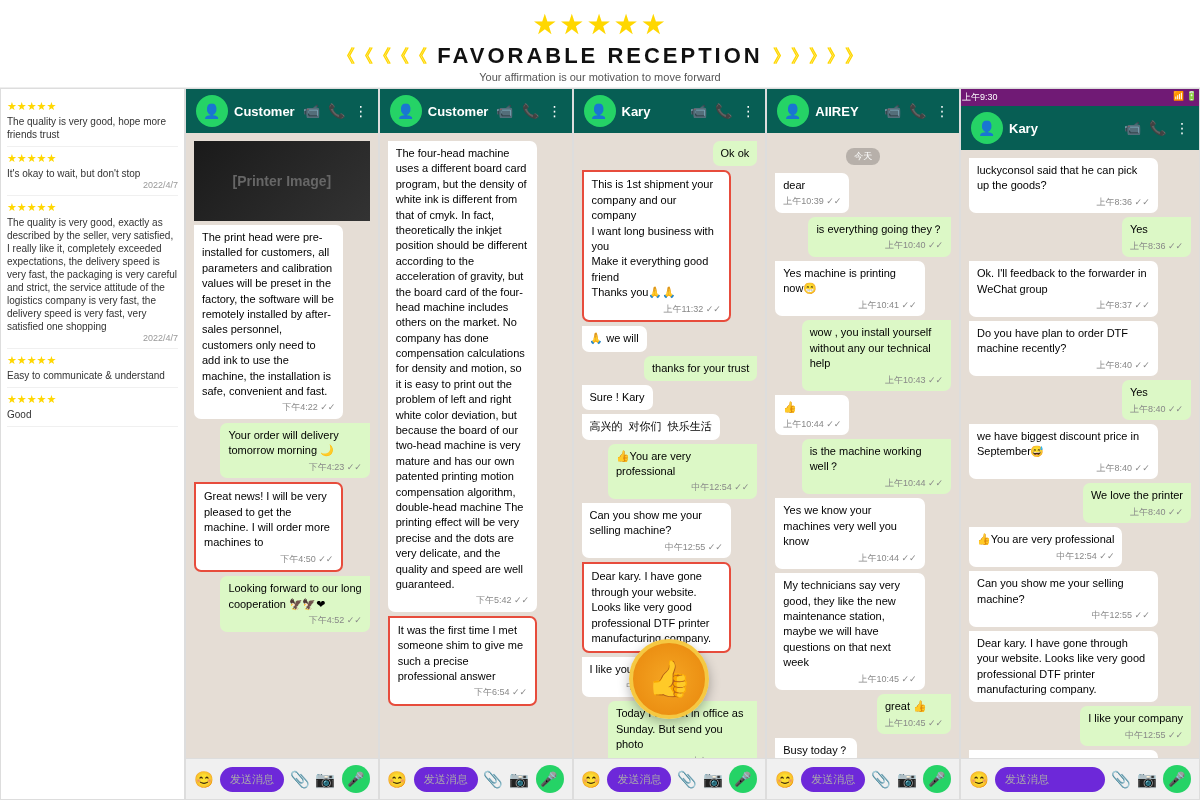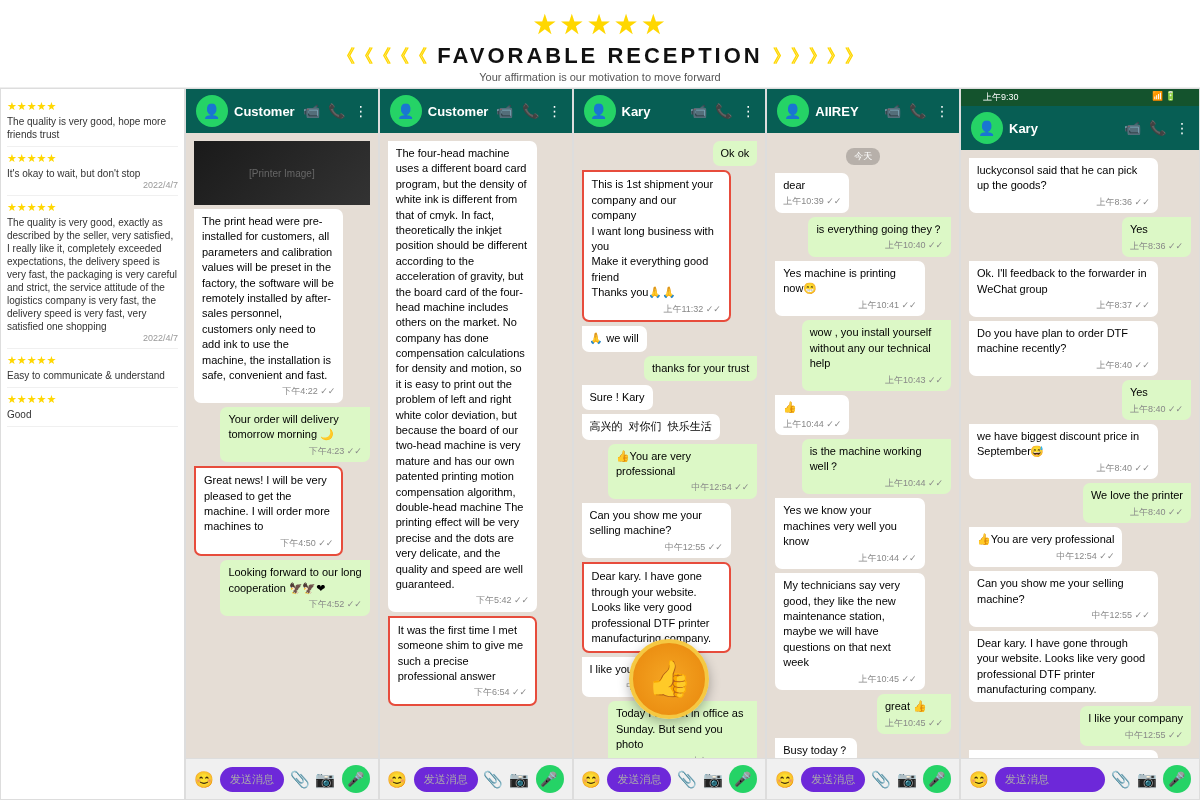--- a/index.html
+++ b/index.html
@@ -239,40 +239,41 @@
       box-shadow: 0 4px 12px rgba(0,0,0,0.3);
     }
 
     
     .panel1 {
       width: 190px;
     }
 
     .chat-image-placeholder {
       width: 100%;
-      height: 64px;
+      height: 80px;
       background: linear-gradient(135deg, #1a1a1a, #333);
       display: flex;
       align-items: center;
       justify-content: center;
       color: #666;
-      font-size: 10px;
+      font-size: 14px;
+      font-weight: bold;
     }
 
     .center-chat {
       flex: 1;
       min-width: 0;
     }
 
     
     .status-bar {
-      background: #14532d;
+      background: #701a75;
       color: #fff;
       font-size: 9px;
-      padding: 2px 22px;
+      padding: 2px 1px;
       display: flex;
       justify-content: space-between;
       flex-shrink: 0;
     }
   </style>
 </head>
 <body>
 
 <div class="header">
   <div class="stars">★★★★★</div>

